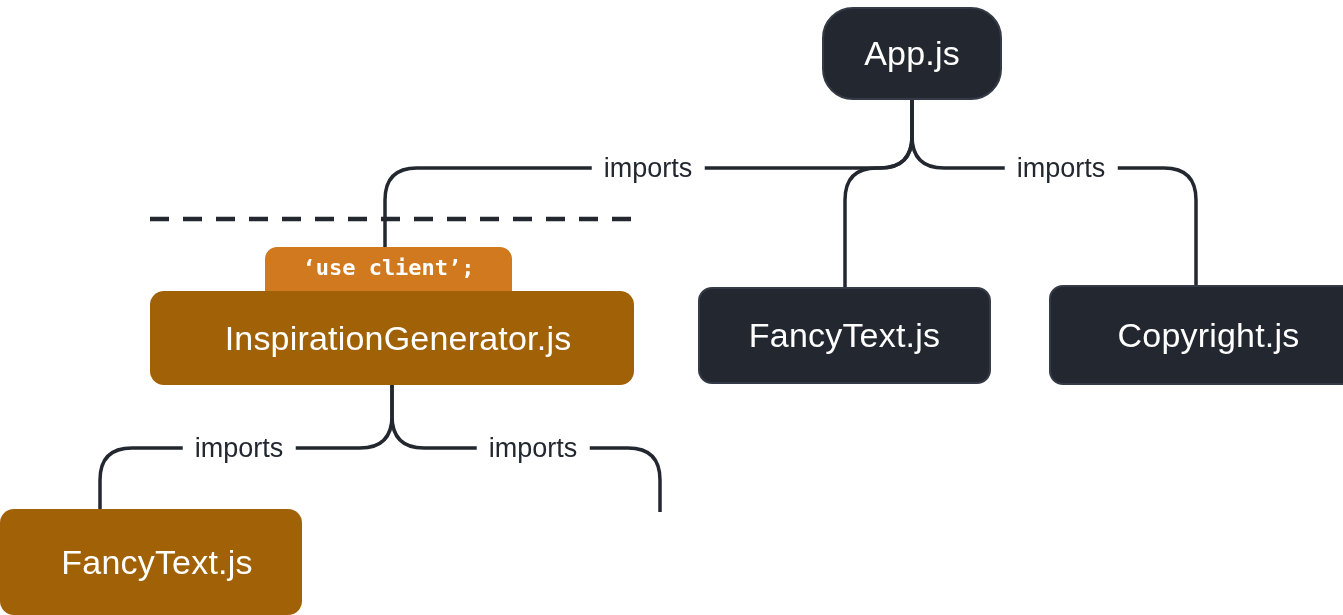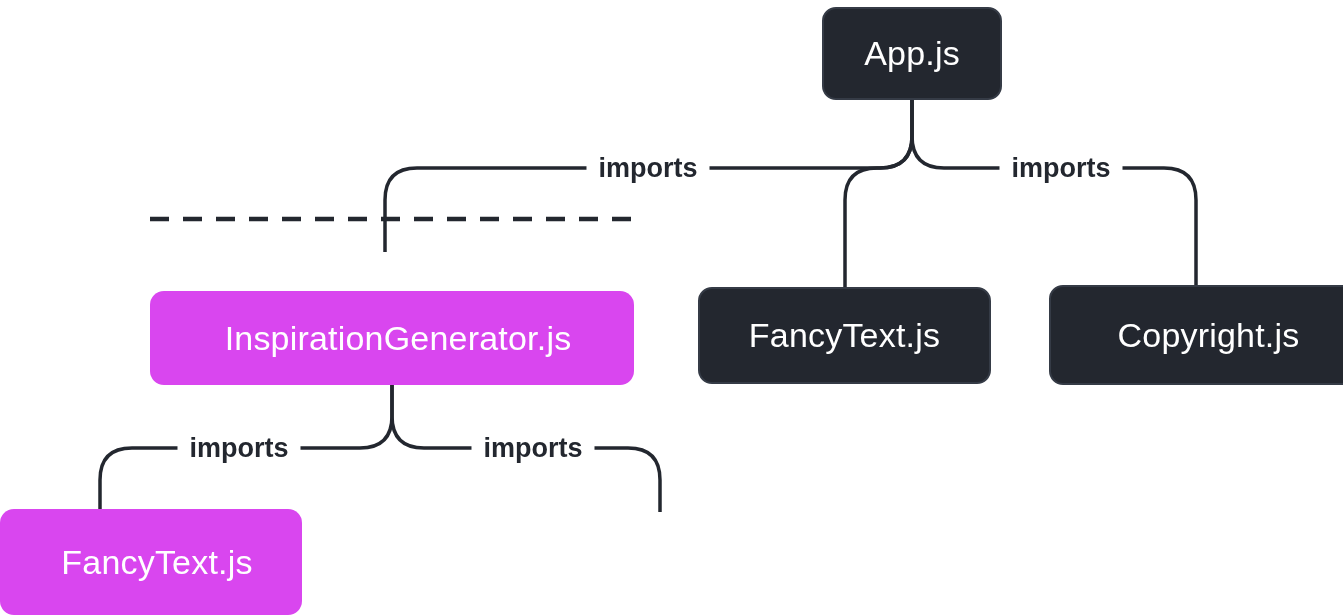--- a/index.html
+++ b/index.html
@@ -9,31 +9,31 @@
     font-family:"Liberation Sans","DejaVu Sans",sans-serif;
   }
   #stage{position:absolute;inset:0;width:1343px;height:615px;}
   svg.wires{position:absolute;left:0;top:0;width:1343px;height:615px;}
   .node{
     position:absolute;display:flex;align-items:center;justify-content:center;
     border-radius:14px;color:#ffffff;font-weight:500;font-size:34px;
     letter-spacing:.2px;box-sizing:border-box;
   }
   .node.server{background:#23272F;border:2px solid #353b46;}
-  .node.client{background:#d946ef;padding-left:12px;}
+  .node.client{background:#a16207;padding-left:12px;}
   .badge{
     position:absolute;display:flex;align-items:flex-start;justify-content:center;
     background:#D1791F;border-radius:12px;color:#ffffff;
     font-family:"DejaVu Sans Mono","Liberation Mono",monospace;
     font-size:22px;font-weight:700;padding-top:8px;box-sizing:border-box;
   }
   .edge-label{
     position:absolute;transform:translate(-50%,-50%);
     background:#ffffff;padding:0 12px;
-    color:#23272F;font-size:27px;font-weight:700;white-space:nowrap;
+    color:#23272F;font-size:27px;font-weight:400;white-space:nowrap;
   }
 </style>
 </head>
 <body>
 
 <div id="stage">
 
   <svg class="wires" viewBox="0 0 1343 615" fill="none" xmlns="http://www.w3.org/2000/svg">
 
     <path d="M 912 100 L 912 136 Q 912 168 880 168 L 417 168 Q 385 168 385 200 L 385 252" stroke="#23272F" stroke-width="3.5" stroke-linejoin="round"></path>
@@ -47,22 +47,25 @@
     <path d="M 392 385 L 392 416 Q 392 448 424 448 L 628 448 Q 660 448 660 480 L 660 512" stroke="#23272F" stroke-width="3.5" stroke-linejoin="round"></path>
 
     <path d="M 150 219 L 637 219" stroke="#23272F" stroke-width="4.5" stroke-dasharray="19 14"></path>
   </svg>
 
   <div class="edge-label" style="left:648px;top:168px;">imports</div>
   <div class="edge-label" style="left:1061px;top:168px;">imports</div>
   <div class="edge-label" style="left:239px;top:448px;">imports</div>
   <div class="edge-label" style="left:533px;top:448px;">imports</div>
 
+  <div class="badge" style="left:265px;top:247px;width:247px;height:70px;">
+    <span>‘use client’;</span>
+  </div>
 
-  <div class="node server" style="left:822px;top:7px;width:180px;height:93px;">
+  <div class="node server" style="left:822px;top:7px;width:180px;height:93px;border-radius:31px;">
     <span>App.js</span>
   </div>
 
   <div class="node client" style="left:150px;top:291px;width:484px;height:94px;">
     <span>InspirationGenerator.js</span>
   </div>
 
   <div class="node server" style="left:698px;top:287px;width:293px;height:97px;">
     <span>FancyText.js</span>
   </div>

